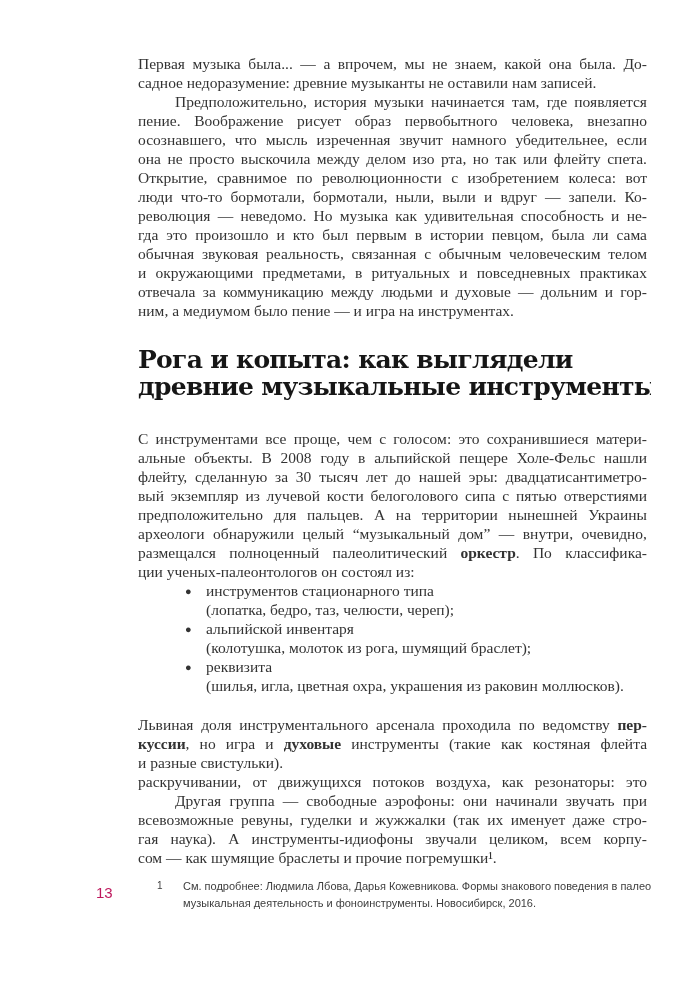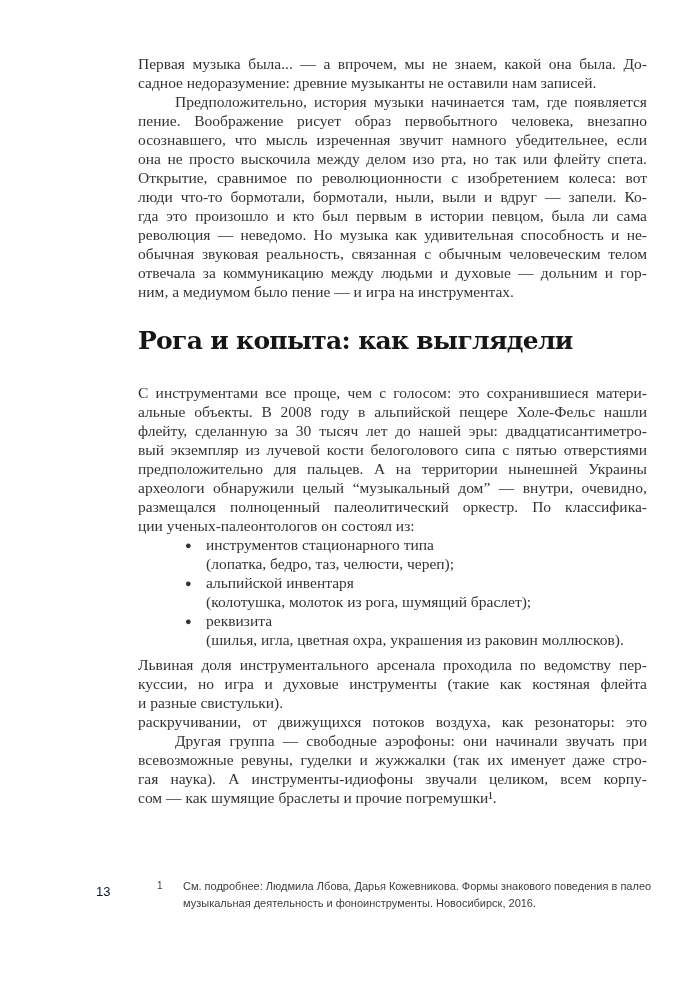--- a/index.html
+++ b/index.html
@@ -21,21 +21,21 @@
     line-height: 19px;
   }
   .para { margin: 0; }
   .line {
     white-space: nowrap;
     text-align: justify;
     text-align-last: justify;
   }
   .line.last { text-align-last: left; }
   .para.indent .line.first { text-indent: 37px; }
-  .para.gap-before { margin-top: 6px; }
+  .para.gap-before { margin-top: 20px; }
   .heading {
     font-family: "DejaVu Serif", serif;
     font-weight: bold;
     color: #161616;
     font-size: 25px;
     line-height: 27px;
     letter-spacing: -0.7px;
     margin: 26px 0 29px 0;
   }
   .heading .hline { white-space: nowrap; text-align: left; text-align-last: left; }
@@ -64,49 +64,51 @@
     line-height: 16.5px;
     color: #3d3d3d;
   }
   .fn-marker { width: 26px; font-size: 10px; }
   .fn-line { white-space: nowrap; }
   .page-number {
     position: absolute;
     left: 96px;
     top: 884px;
     font-family: "Liberation Sans", sans-serif;
-    font-size: 13px;
-    color: #0f172a;
+    font-size: 15px;
+    color: #be185d;
   }
-  b { font-weight: normal; }
+  b { font-weight: bold; }
 </style>
 </head>
 <body>
 
 <div class="page">
   <main class="text-column">
       <div class="para">
         <div class="line first"><span>Первая музыка была... — а впрочем, мы не знаем, какой она была. До-</span></div>
         <div class="line last"><span>садное недоразумение: древние музыканты не оставили нам записей.</span></div>
       </div>
       <div class="para indent">
         <div class="line first"><span>Предположительно, история музыки начинается там, где появляется</span></div>
         <div class="line"><span>пение. Воображение рисует образ первобытного человека, внезапно</span></div>
         <div class="line"><span>осознавшего, что мысль изреченная звучит намного убедительнее, если</span></div>
         <div class="line"><span>она не просто выскочила между делом изо рта, но так или флейту спета.</span></div>
         <div class="line"><span>Открытие, сравнимое по революционности с изобретением колеса: вот</span></div>
         <div class="line"><span>люди что-то бормотали, бормотали, ныли, выли и вдруг — запели. Ко-</span></div>
+        <div class="line"><span>революция — неведомо. Но музыка как удивительная способность и не-</span></div>
         <div class="line"><span>гда это произошло и кто был первым в истории певцом, была ли сама</span></div>
-        <div class="line"><span>революция — неведомо. Но музыка как удивительная способность и не-</span></div>
         <div class="line"><span>обычная звуковая реальность, связанная с обычным человеческим телом</span></div>
+        <div class="line"><span>и окружающими предметами, в ритуальных и повседневных практиках</span></div>
         <div class="line"><span>отвечала за коммуникацию между людьми и духовые — дольним и гор-</span></div>
         <div class="line last"><span>ним, а медиумом было пение — и игра на инструментах.</span></div>
       </div>
       <h2 class="heading">
         <div class="hline"><span>Рога и копыта: как выглядели</span></div>
+        <div class="hline"><span>древние музыкальные инструменты</span></div>
       </h2>
       <div class="para">
         <div class="line first"><span>С инструментами все проще, чем с голосом: это сохранившиеся матери-</span></div>
         <div class="line"><span>альные объекты. В 2008 году в альпийской пещере Холе-Фельс нашли</span></div>
         <div class="line"><span>флейту, сделанную за 30 тысяч лет до нашей эры: двадцатисантиметро-</span></div>
         <div class="line"><span>вый экземпляр из лучевой кости белоголового сипа с пятью отверстиями</span></div>
         <div class="line"><span>предположительно для пальцев. А на территории нынешней Украины</span></div>
         <div class="line"><span>археологи обнаружили целый “музыкальный дом” — внутри, очевидно,</span></div>
         <div class="line"><span>размещался полноценный палеолитический </span><b>оркестр</b><span>. По классифика-</span></div>
         <div class="line last"><span>ции ученых-палеонтологов он состоял из:</span></div>

